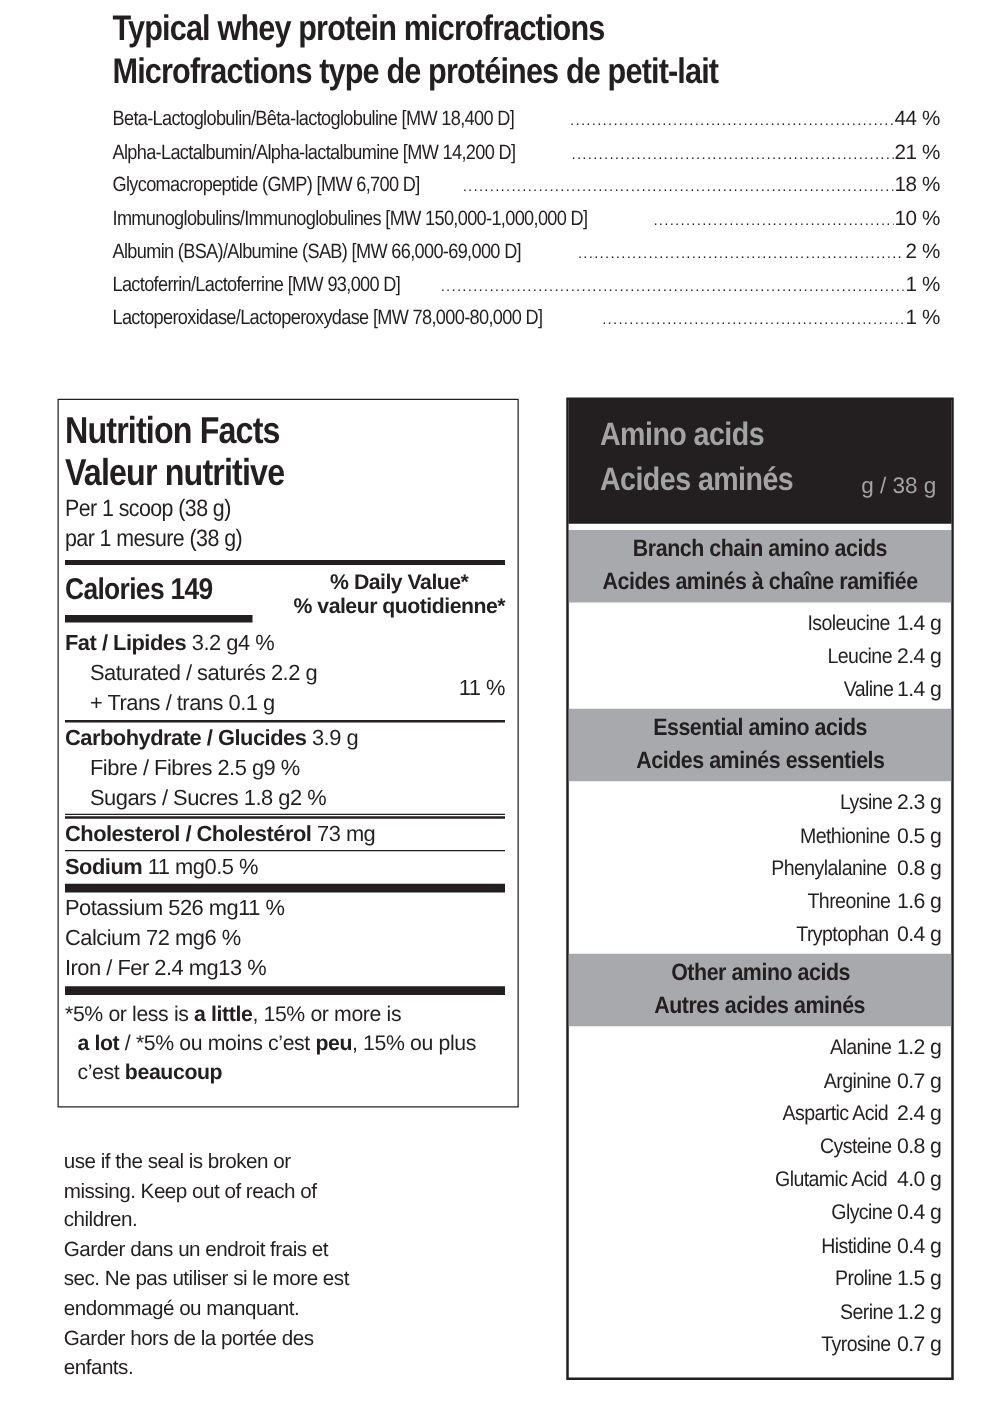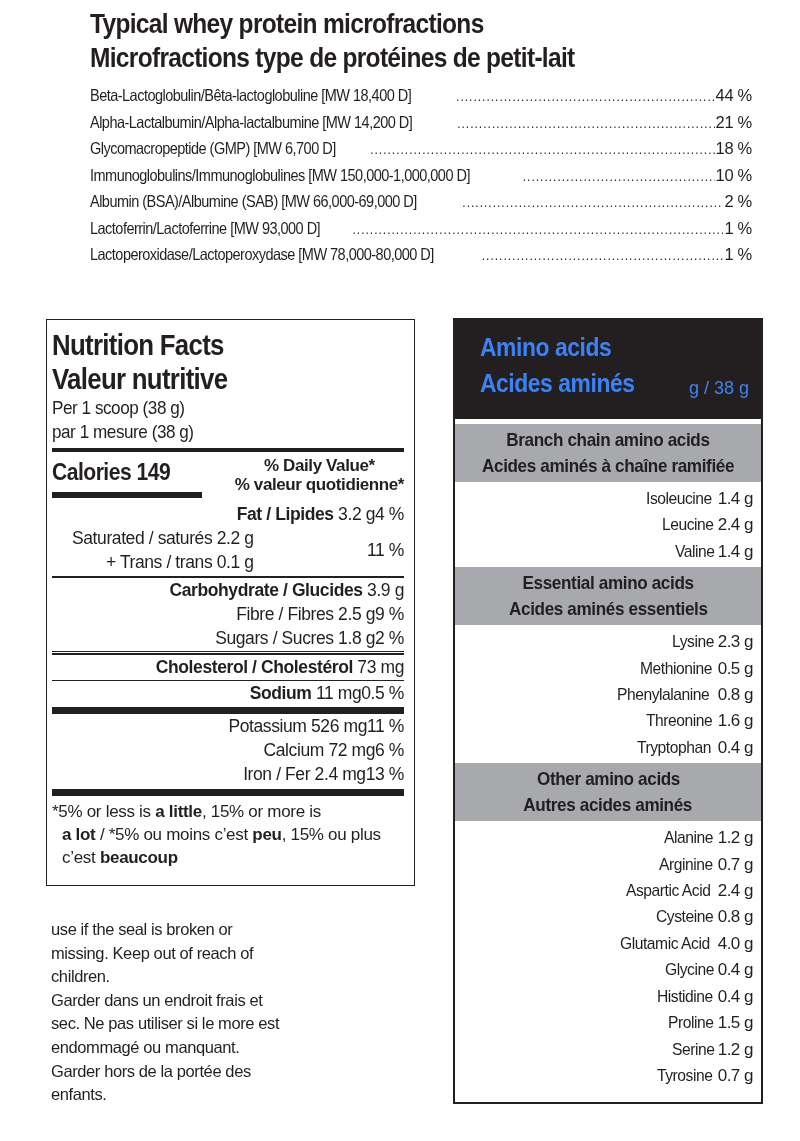--- a/index.html
+++ b/index.html
@@ -33,39 +33,39 @@
     transform: scaleX(0.86); transform-origin: left; white-space: nowrap;
   }
   .nf .serv { font-size: 19px; line-height: 24px; letter-spacing: -0.5px; transform: scaleX(0.9); transform-origin: left; white-space: nowrap; }
   .rule-thick { height: 4px; background: #231f20; }
   .rule-thin { height: 1.5px; background: #231f20; }
   .rule-heavy { height: 7px; background: #231f20; }
   .cal-row { display: flex; justify-content: space-between; align-items: flex-start; height: 50px; position: relative; }
   .cal-left { font-size: 24px; font-weight: bold; letter-spacing: -0.6px; transform: scaleX(0.88); transform-origin: left; margin-top: 6px; white-space: nowrap; }
   .cal-bar { position: absolute; left: 0; top: 40px; width: 150px; height: 6px; background: #231f20; }
   .dv { text-align: center; font-size: 17px; font-weight: bold; line-height: 19px; margin-top: 4px; letter-spacing: -0.4px; white-space: nowrap; }
-  .nrow { display: flex; justify-content: flex-end; align-items: baseline; font-size: 17.5px; line-height: 24px; letter-spacing: -0.4px; white-space: nowrap; }
+  .nrow { display: flex; justify-content: flex-start; align-items: baseline; font-size: 17.5px; line-height: 24px; letter-spacing: -0.4px; white-space: nowrap; }
   .nrow.indent .lbl { padding-left: 20px; }
   .nrow b { font-weight: bold; }
   .lbl { display: inline-block; }
   .fat-sub { display: flex; justify-content: space-between; align-items: center; }
   .fat-sub .lines .nrow { padding-left: 20px; }
   .foot { font-size: 17px; line-height: 23px; letter-spacing: -0.3px; padding-top: 4px; }
   .foot .l2, .foot .l3 { padding-left: 10px; }
 
   
   .store { position: absolute; left: 51px; top: 918px; width: 290px; font-size: 16.5px; line-height: 23.6px; letter-spacing: -0.4px; }
   .store div { white-space: nowrap; }
 
   
   .aa {
     position: absolute; left: 453px; top: 318px; width: 310px; height: 786px;
     border: 2px solid #231f20; box-sizing: border-box; background: #fff;
   }
-  .aa-head { background: #231f20; color: #3b82f6; height: 99px; position: relative; }
+  .aa-head { background: #231f20; color: #a3a3a3; height: 99px; position: relative; }
   .aa-head .h1, .aa-head .h2 {
     position: absolute; left: 25px; font-size: 26px; font-weight: bold; letter-spacing: -0.5px;
     transform: scaleX(0.88); transform-origin: left; white-space: nowrap;
   }
   .aa-head .h1 { top: 12px; }
   .aa-head .h2 { top: 48px; }
   .aa-head .unit { position: absolute; right: 12px; top: 58px; font-size: 18px; }
   .aa-sep { height: 5px; background: #fff; }
   .grp-head {
     background: #a7a9ac; text-align: center; font-weight: bold; font-size: 19px; line-height: 26px;

